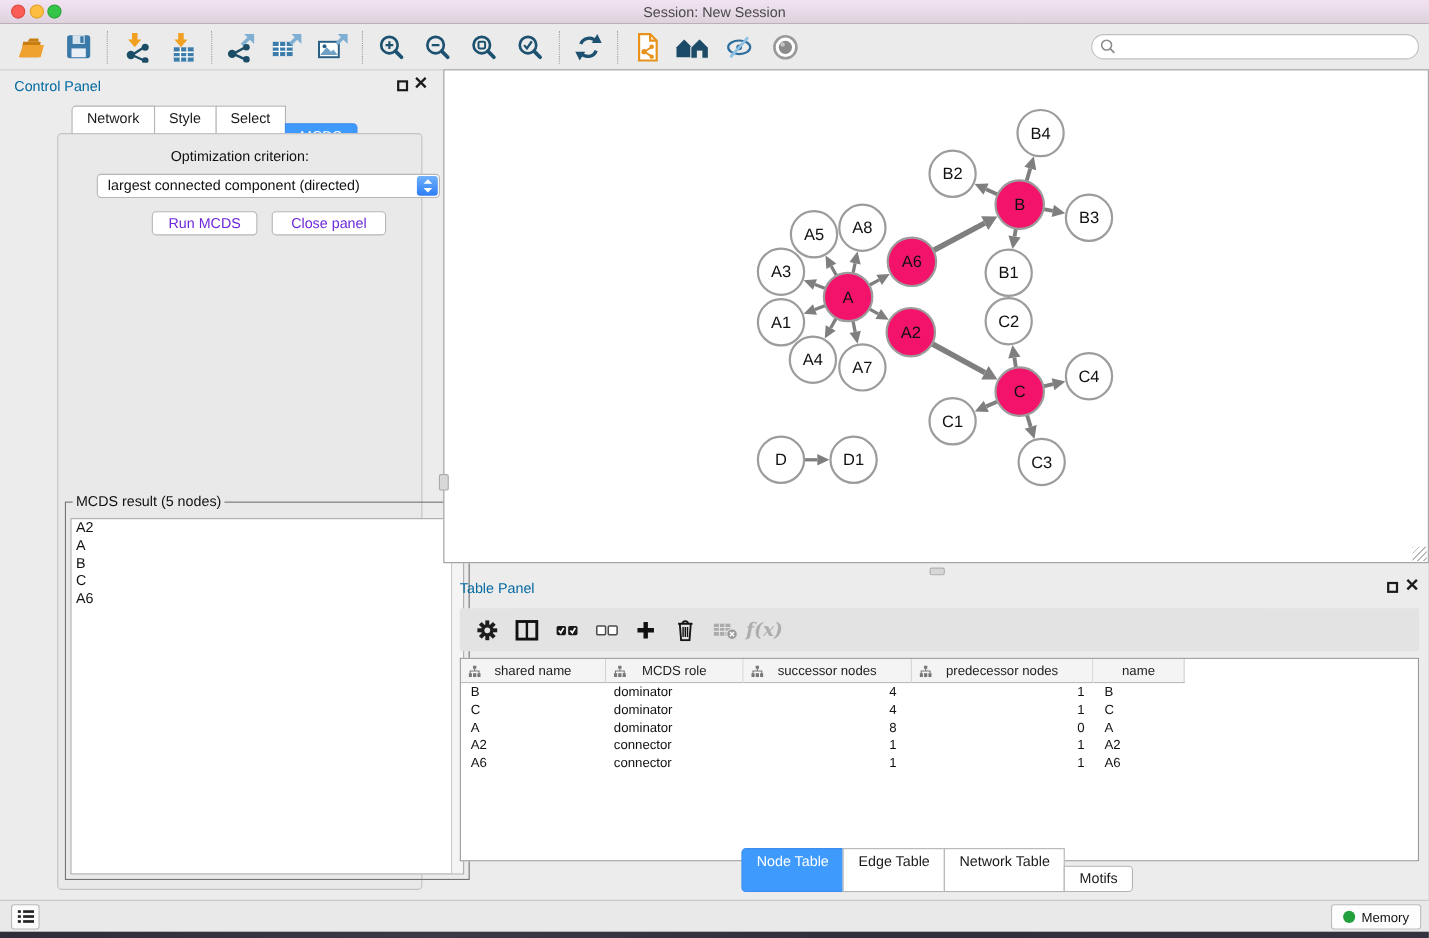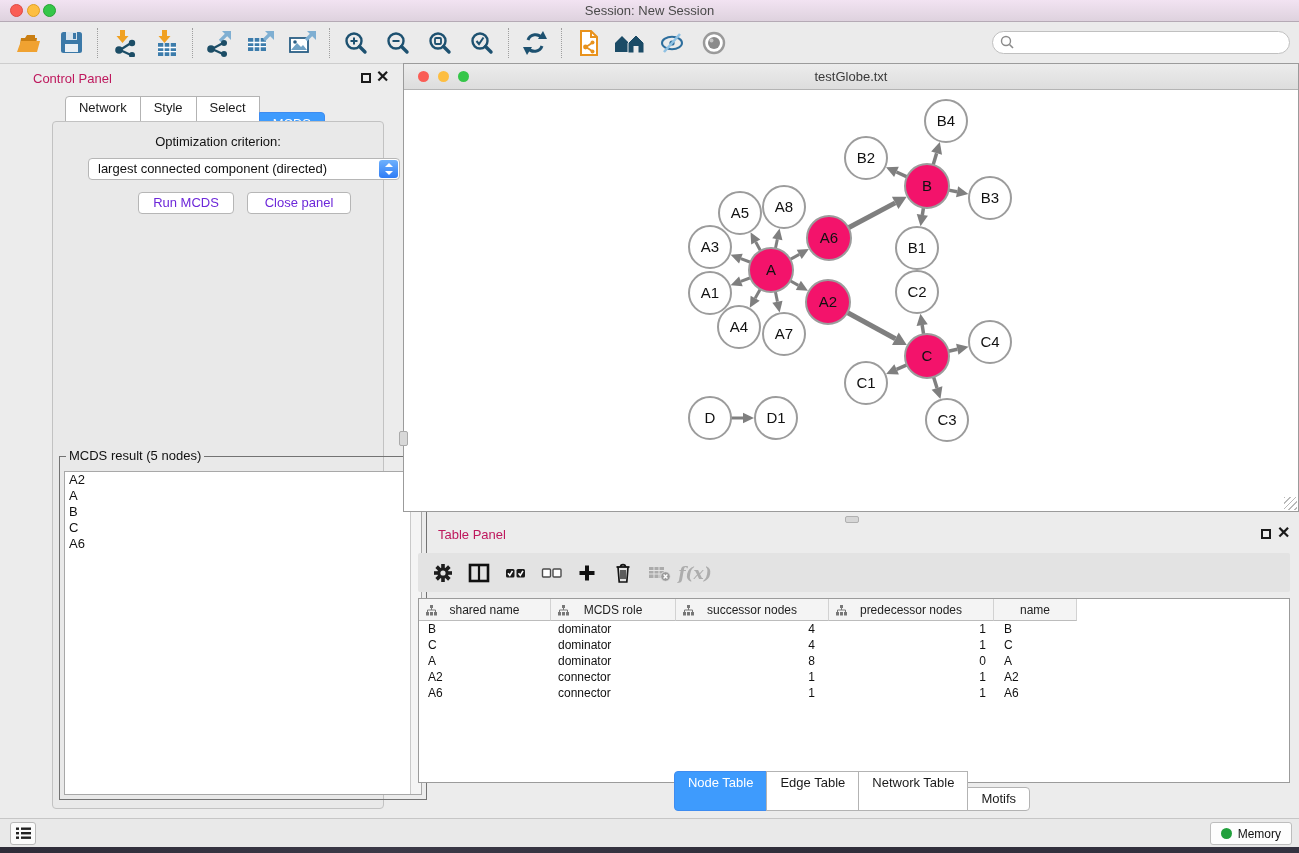--- a/index.html
+++ b/index.html
@@ -21,21 +21,21 @@
   .tbtn { width:42px; height:36px; display:flex; align-items:center; justify-content:center; }
   .sep { width:1px; height:30px; border-left:1px dotted #9f9f9f; margin:0 5px; }
   .searchwrap { position:absolute; right:9px; top:9px; width:298px; height:23px; }
   .search { width:100%; height:100%; border:1px solid #c0c0c0; border-radius:12px; background:#fff;
     padding-left:27px; font-size:13px; outline:none; font-family:"Liberation Sans",sans-serif; }
   .searchwrap svg { position:absolute; left:8px; top:4px; }
 
   
   .control-panel { position:absolute; left:0; top:64px; width:390px; height:753px; }
   .cp-header { position:relative; height:30px; }
-  .panel-title { position:absolute; left:13px; top:7px; font-size:13px; color:#be185d;margin-left:20px; }
+  .panel-title { position:absolute; left:13px; top:7px; font-size:13px; color:#0369a1; }
   .float-btn { position:absolute; width:10px; height:10px; border:2px solid #1a1a1a; top:9px; }
   .close-btn { position:absolute; top:3px; font-size:16px; font-weight:bold; color:#1a1a1a; line-height:20px; }
   .tabs-row { position:absolute; left:0; right:0; display:flex; justify-content:center; }
   .tab { font-size:13px; padding:3px 13px 4px; background:#fff; border:1px solid #b3b3b3;
     margin-left:-1px; color:#1a1a1a; }
   .tab:first-child { border-radius:4px 0 0 4px; margin-left:0; }
   .tab:last-child { border-radius:0 4px 4px 0;margin-top:16px; }
   .tab.active { background:#3e9bfd; border-color:#3e8cf0; color:#fff; }
   #cp-tabs { top:32px; }
   .cp-content { position:absolute; left:8px; right:6px; top:57px; bottom:8px;
@@ -293,26 +293,20 @@
             <div class="mcds-item">A</div>
             <div class="mcds-item">B</div>
             <div class="mcds-item">C</div>
             <div class="mcds-item">A6</div>
           </div>
       </div>
     </div>
   </div>
 
   <div class="network-window">
-    <div class="nw-titlebar">
-      <span class="tl2" style="left:14px;background:#fa5d55"></span>
-      <span class="tl2" style="left:34px;background:#fdbe41"></span>
-      <span class="tl2" style="left:54px;background:#35c649"></span>
-      <div class="title">testGlobe.txt</div>
-    </div>
     <div class="nw-canvas">
       <svg id="graph" width="894" height="421" viewBox="0 0 894 421">
           <line x1="356.48901716798036" y1="160.67335414757676" x2="351.76647424802945" y2="151.98996877863485" stroke="#7F7F7F" stroke-width="3"></line>
           <polygon points="346.51098283201964,142.32664585242324 356.3345905404204,149.50555465470293 347.1983579556385,154.47438290256676" fill="#7F7F7F"></polygon>
           <line x1="371.4460136320131" y1="158.45393393716725" x2="373.33097955198036" y2="149.31909909424914" stroke="#7F7F7F" stroke-width="3"></line>
           <polygon points="375.5539863679869,138.54606606283275 378.42368607592266,150.36997504363404 368.23827302803807,148.26822314486424" fill="#7F7F7F"></polygon>
           <line x1="346.4146596993366" y1="172.23831431286462" x2="336.87801045099513" y2="168.6425285307031" stroke="#7F7F7F" stroke-width="3"></line>
           <polygon points="326.5853403006634,164.76168568713538 338.712590704318,163.77690264145537 335.04343019767225,173.5081544199508" fill="#7F7F7F"></polygon>
           <line x1="346.4146596993366" y1="187.76168568713538" x2="336.87801045099513" y2="191.3574714692969" stroke="#7F7F7F" stroke-width="3"></line>
           <polygon points="326.5853403006634,195.23831431286462 335.04343019767225,186.4918455800492 338.712590704318,196.22309735854463" fill="#7F7F7F"></polygon>

